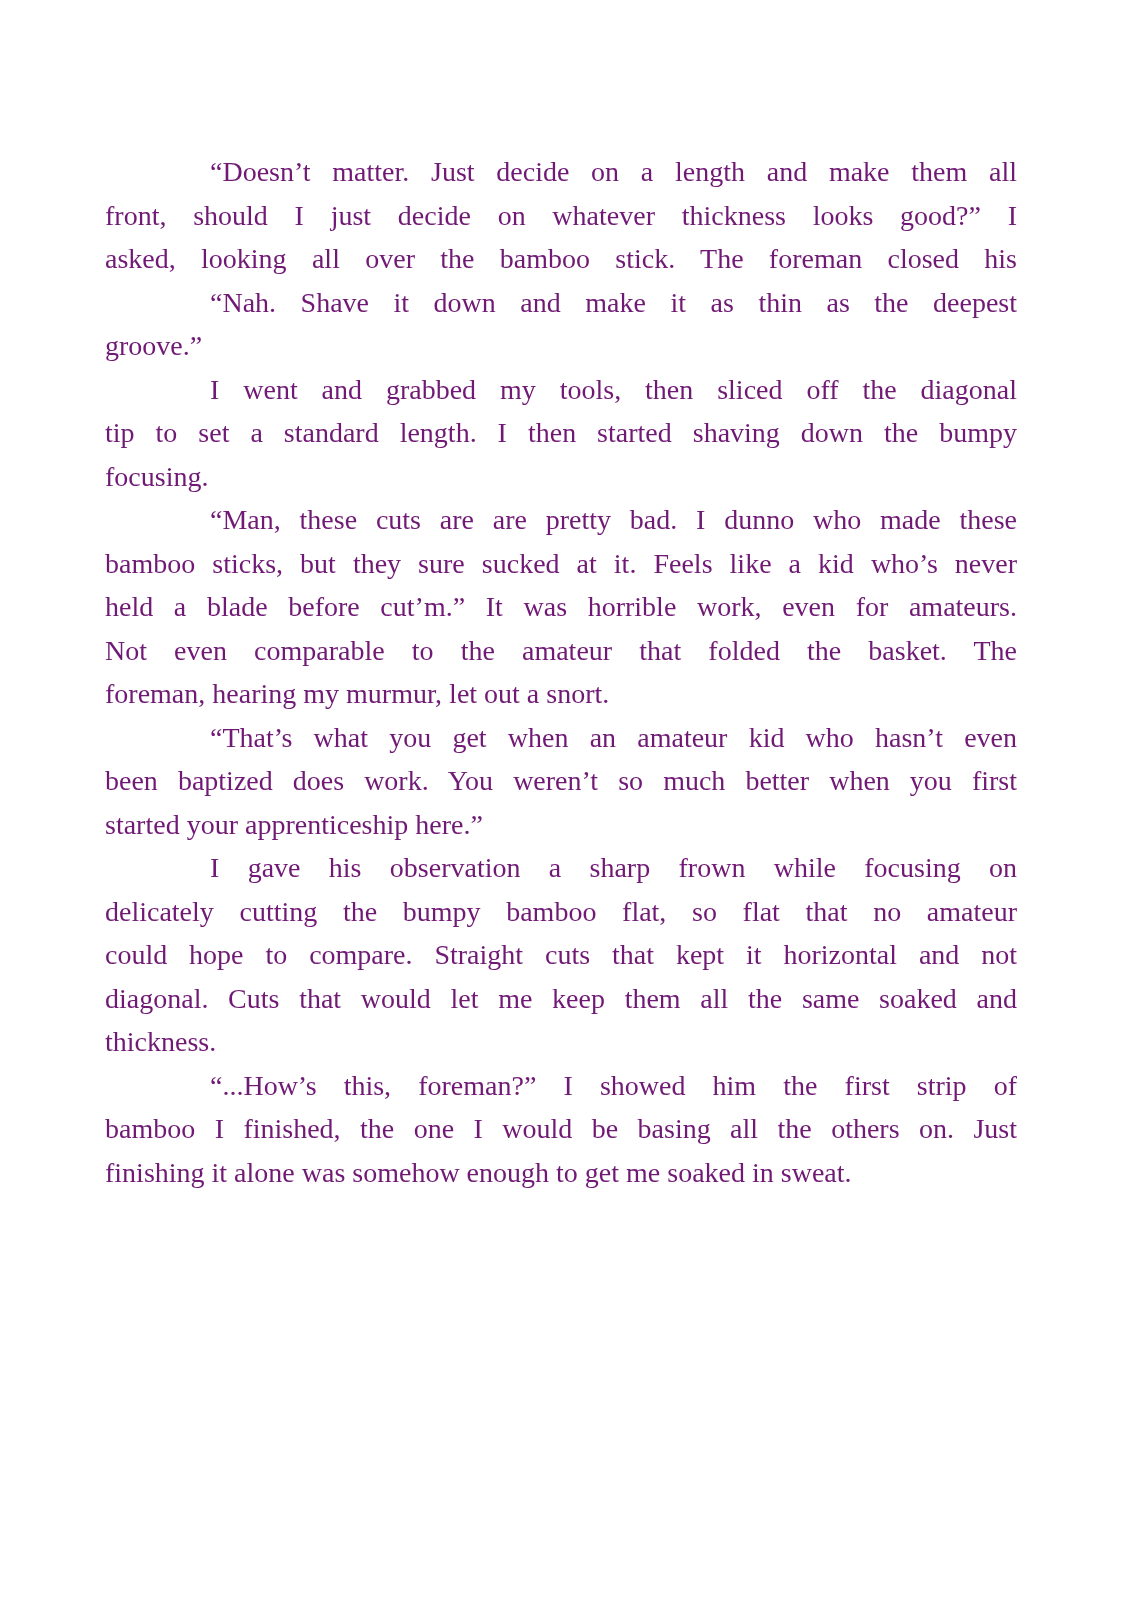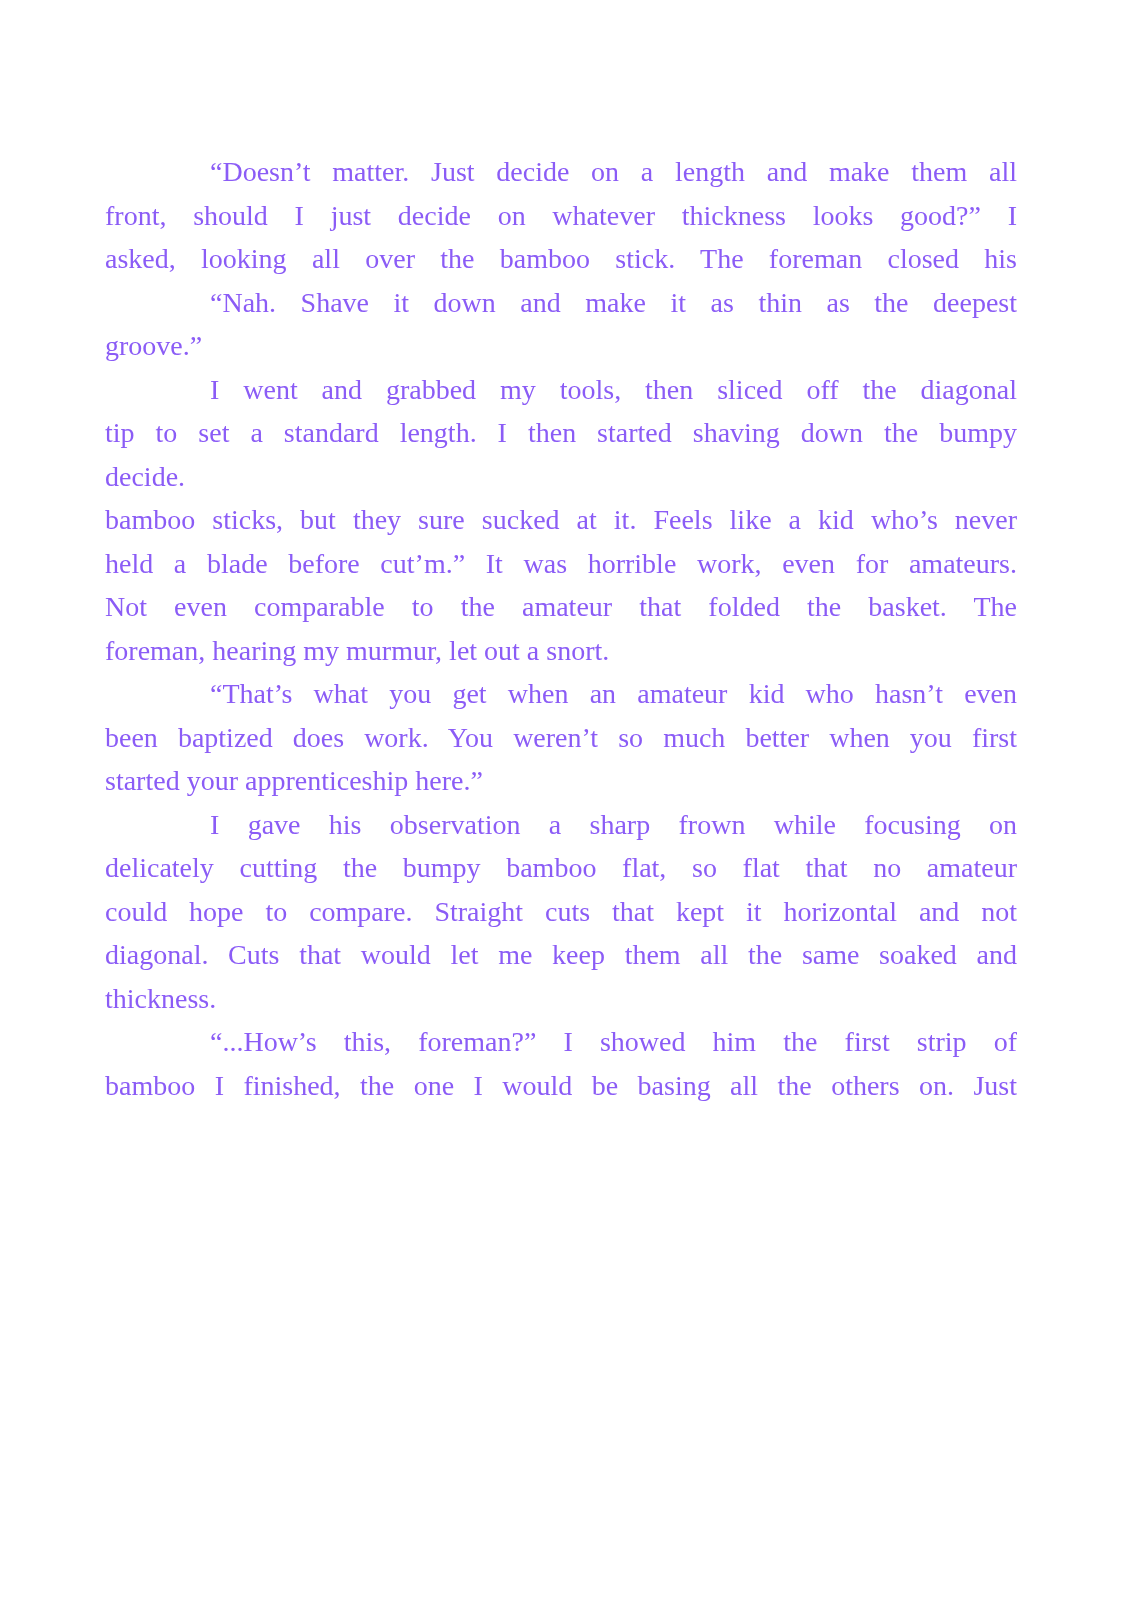--- a/index.html
+++ b/index.html
@@ -42,53 +42,55 @@
     text-indent: 105px;
   }
   .line.last {
     text-align-last: left;
   }
 </style>
 </head>
 <body>
 
 <div class="page">
-  <div class="text-block" style="color: #8b5cf6;">
+  <div class="text-block" style="color: #701a75;">
       <div class="paragraph">
         <div class="line indent">“Doesn’t matter. Just decide on a length and make them all</div>
       </div>
       <div class="paragraph">
         <div class="line">front, should I just decide on whatever thickness looks good?” I</div>
         <div class="line">asked, looking all over the bamboo stick. The foreman closed his</div>
       </div>
       <div class="paragraph">
         <div class="line indent">“Nah. Shave it down and make it as thin as the deepest</div>
         <div class="line last">groove.”</div>
       </div>
       <div class="paragraph">
         <div class="line indent">I went and grabbed my tools, then sliced off the diagonal</div>
         <div class="line">tip to set a standard length. I then started shaving down the bumpy</div>
-        <div class="line last">decide.</div>
+        <div class="line last">focusing.</div>
       </div>
       <div class="paragraph">
+        <div class="line indent">“Man, these cuts are are pretty bad. I dunno who made these</div>
         <div class="line">bamboo sticks, but they sure sucked at it. Feels like a kid who’s never</div>
         <div class="line">held a blade before cut’m.” It was horrible work, even for amateurs.</div>
         <div class="line">Not even comparable to the amateur that folded the basket. The</div>
         <div class="line last">foreman, hearing my murmur, let out a snort.</div>
       </div>
       <div class="paragraph">
         <div class="line indent">“That’s what you get when an amateur kid who hasn’t even</div>
         <div class="line">been baptized does work. You weren’t so much better when you first</div>
         <div class="line last">started your apprenticeship here.”</div>
       </div>
       <div class="paragraph">
         <div class="line indent">I gave his observation a sharp frown while focusing on</div>
         <div class="line">delicately cutting the bumpy bamboo flat, so flat that no amateur</div>
         <div class="line">could hope to compare. Straight cuts that kept it horizontal and not</div>
         <div class="line">diagonal. Cuts that would let me keep them all the same soaked and</div>
         <div class="line last">thickness.</div>
       </div>
       <div class="paragraph">
         <div class="line indent">“...How’s this, foreman?” I showed him the first strip of</div>
         <div class="line">bamboo I finished, the one I would be basing all the others on. Just</div>
+        <div class="line last">finishing it alone was somehow enough to get me soaked in sweat.</div>
       </div>
     </div>
 </div>
 
 </body></html>

